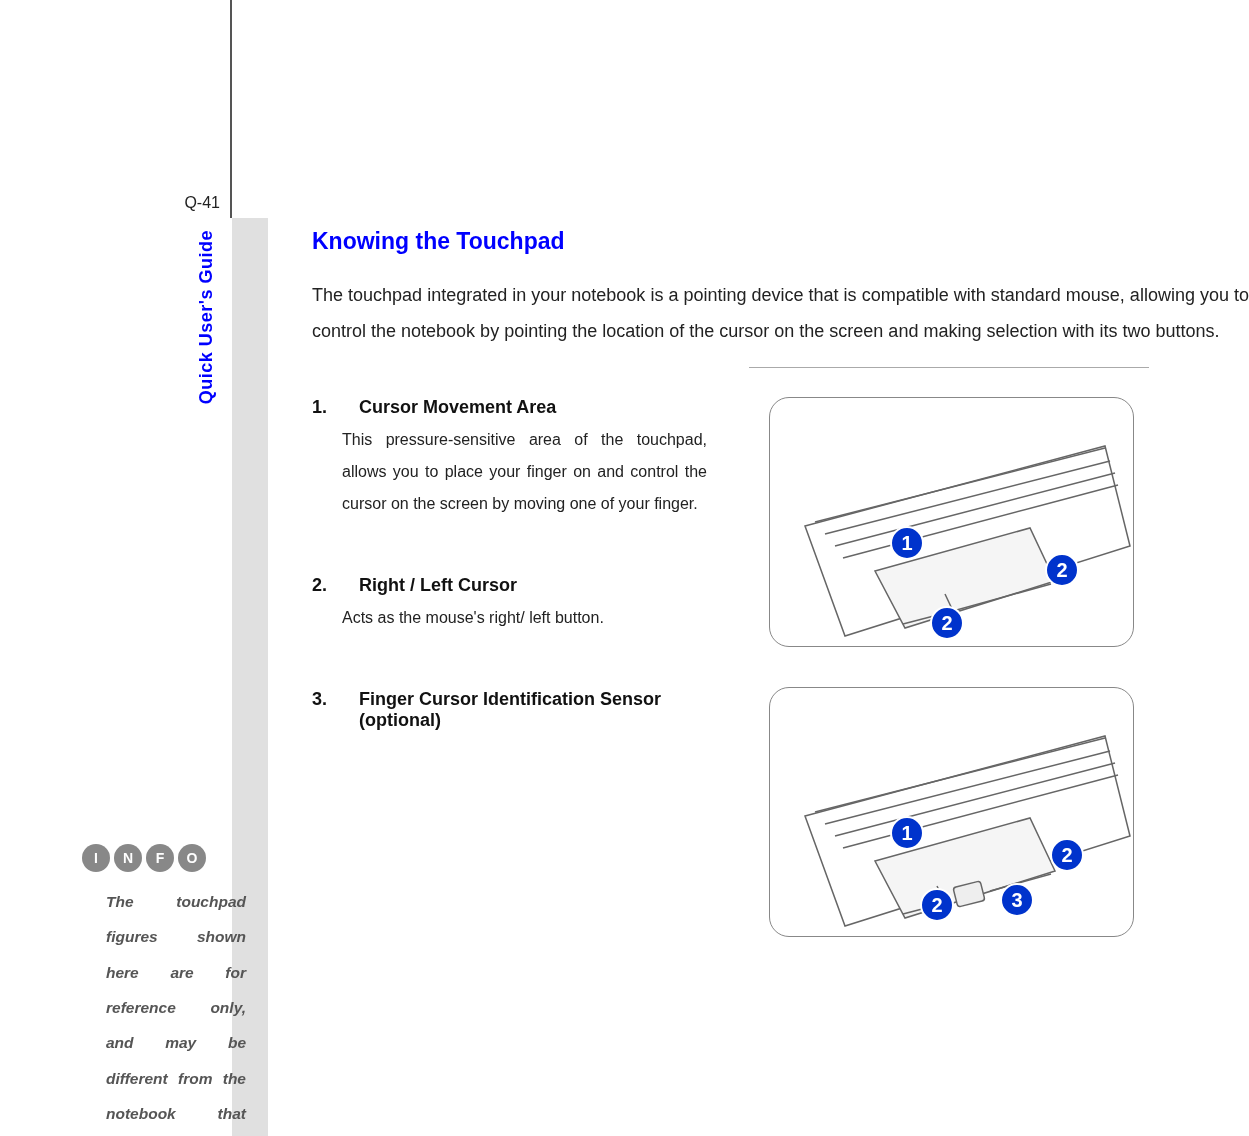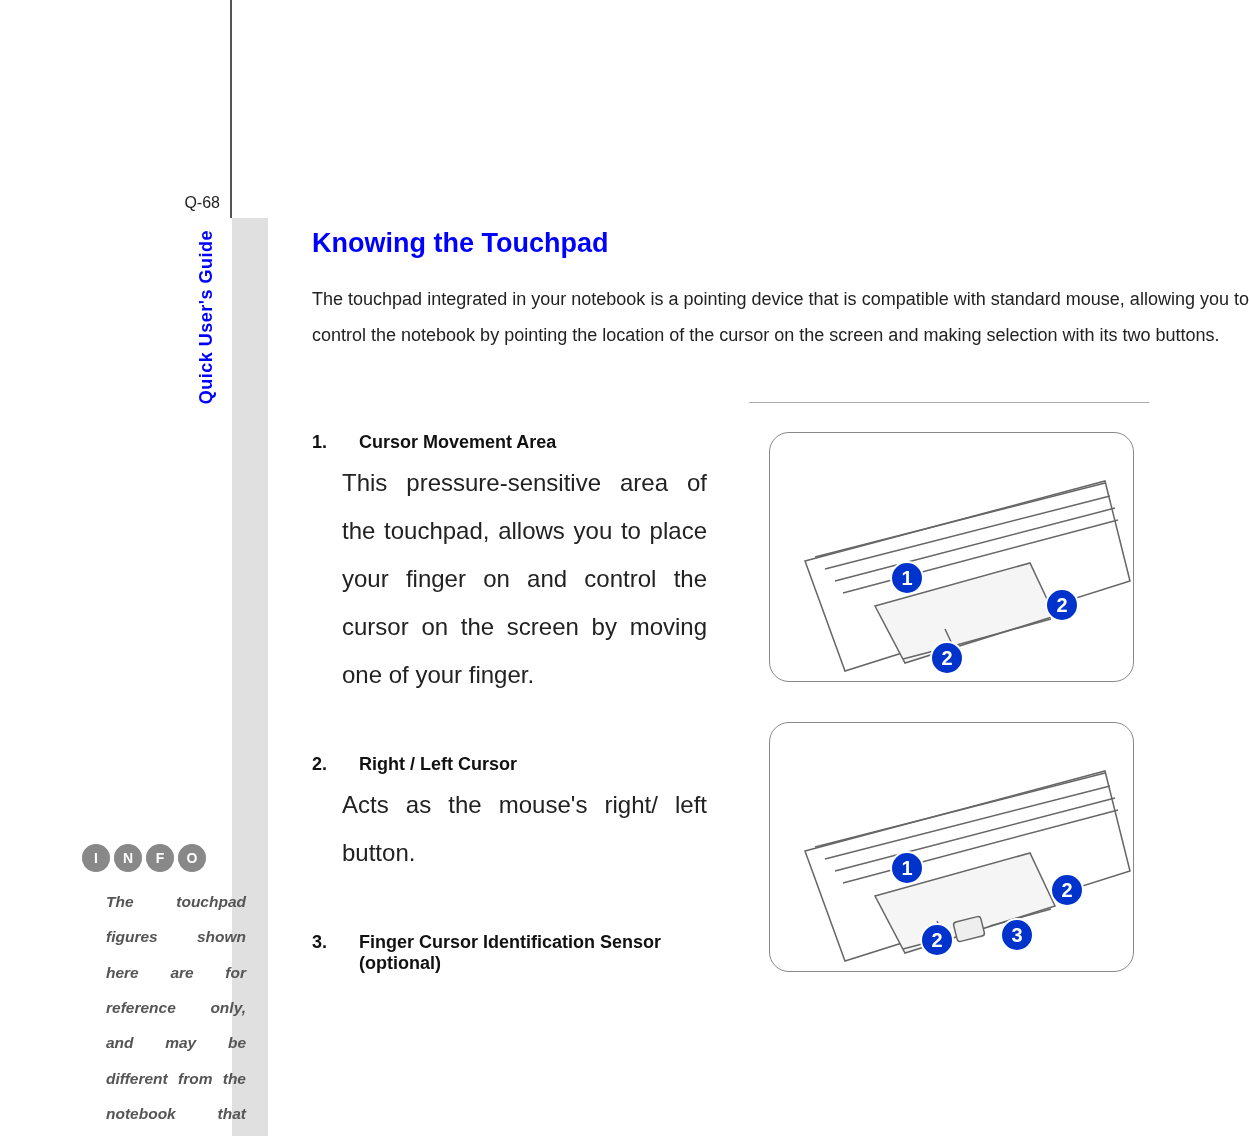--- a/index.html
+++ b/index.html
@@ -91,30 +91,30 @@
     margin-left: 24px;
   }
   .main {
     position: absolute;
     left: 312px;
     top: 228px;
     width: 937px;
   }
   h1.title {
     color: #0000ff;
-    font-size: 27px;
+    font-size: 23px;
     font-weight: bold;
     margin-bottom: 22px;
   }
   .intro {
     font-size: 18px;
     line-height: 2.0;
     color: #222;
     text-align: justify;
-    margin-bottom: 79px;
+    margin-bottom: 48px;
   }
   .body-row {
     display: flex;
   }
   .text-col {
     width: 395px;
   }
   .fig-col {
     width: 400px;
     margin-left: 42px;
@@ -134,21 +134,21 @@
     display: flex;
     font-weight: bold;
     font-size: 18px;
     color: #111;
     margin-bottom: 6px;
   }
   .item-num { width: 30px; }
   .item-title { flex: 1; margin-left: 17px; }
   .item-body {
     margin-left: 30px;
-    font-size: 24px;
+    font-size: 16px;
     line-height: 2;
     color: #222;
     text-align: justify;
   }
   .figure {
     width: 365px;
     height: 250px;
     border: 1.5px solid #888;
     border-radius: 20px;
     position: relative;
@@ -177,21 +177,21 @@
     align-items: center;
     justify-content: center;
   }
   svg { display: block; }
 </style>
 </head>
 <body>
 
 <div class="left-column">
   <div class="page-number-box">
-    <span class="page-number">Q-68</span>
+    <span class="page-number">Q-41</span>
   </div>
 </div>
 
 <div class="side-strip"></div>
 
 <div class="vertical-label">Quick User's Guide</div>
 
 <div class="info-block">
   <div class="info-icons">
     <span class="info-icon">I</span>

